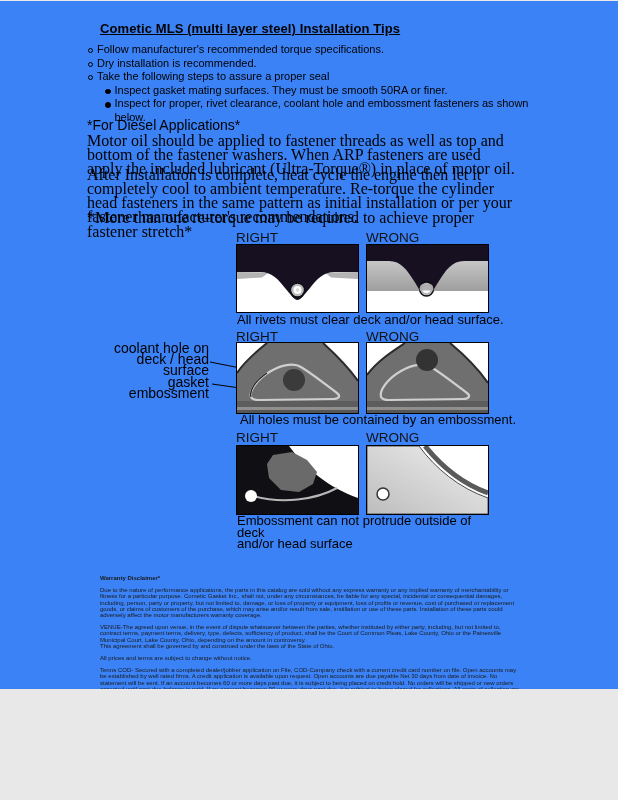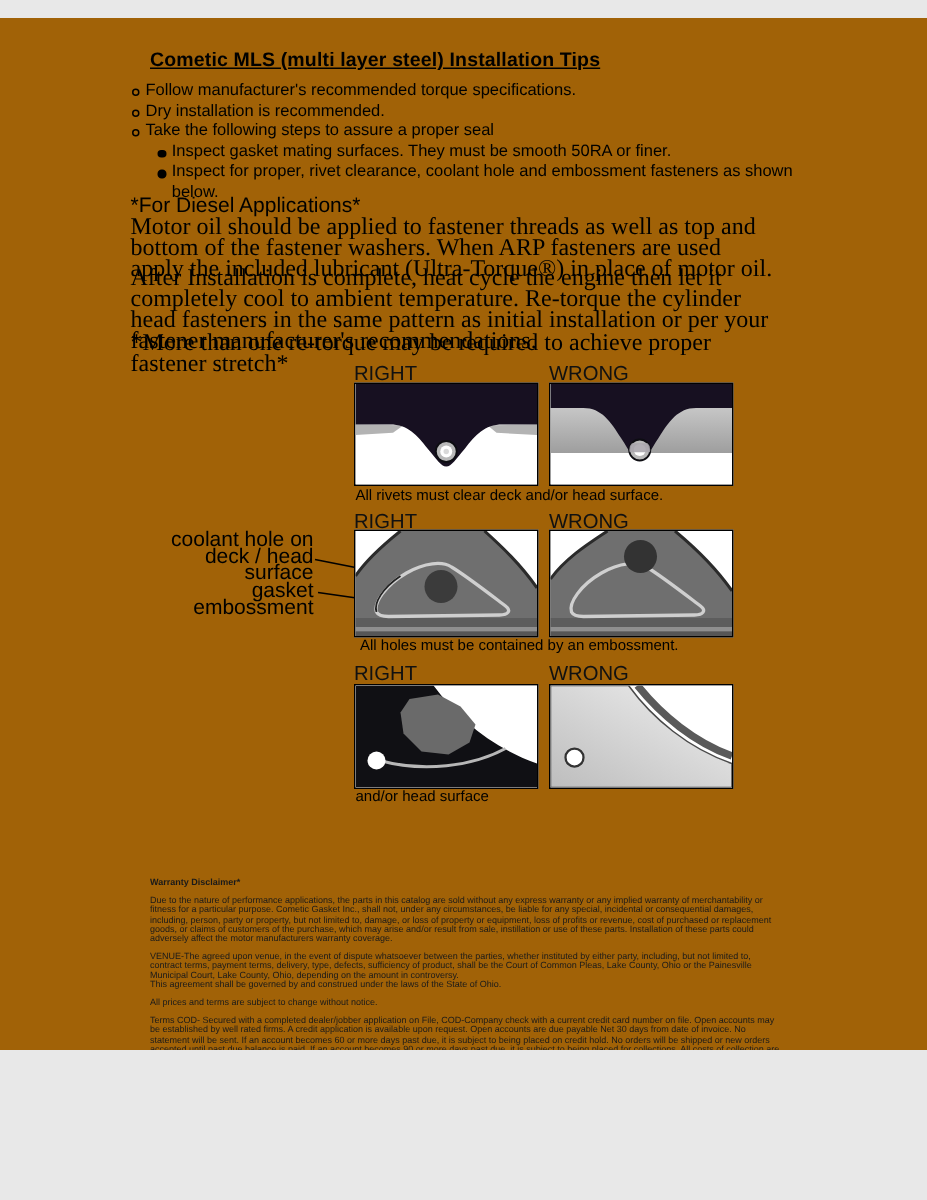--- a/index.html
+++ b/index.html
@@ -1,39 +1,39 @@
 <!DOCTYPE html>
 <html style="--gasket-dark: #171021; --deck-gray: #b3b3b3; --gasket-gray: #6f6f6f; --hole-dark: #3b3b3b; --embossment-light: #cfcfcf;"><head>
 <meta charset="utf-8">
 <style>
   html,body{margin:0;padding:0;background:#e8e8e8;}
   .page{
-    position:relative;width:618px;height:688px;background:#a16207;
+    position:relative;width:618px;height:688px;background:#3b82f6;
     font-family:"Liberation Sans", sans-serif;color:#000;overflow:hidden;
-    margin:12px auto;
+    margin:1px auto;
   }
   .abs{position:absolute;}
   
   .title{left:100px;top:20px;font-size:13px;font-weight:bold;text-decoration:underline;letter-spacing:.1px;}
   
   .tips{left:88px;top:42px;width:470px;font-size:11px;}
   .b-row{display:flex;align-items:flex-start;height:13.6px;line-height:13.6px;}
   .b-row.sub{margin-left:17px;}
   .b-dot{width:3px;height:3px;border:1px solid #000;border-radius:50%;display:inline-block;margin:5px 4px 0 0;flex:none;}
   .b-dot.filled{background:#000;border-color:#000;width:3.5px;height:3.5px;}
   
   .diesel-h{left:87px;top:116px;font-size:14px;font-weight:normal;}
   .para{left:87px;width:430px;font-size:16px;line-height:14px;font-family:Liberation Serif, serif;}
   .p1{top:133px;}
   .p2{top:167px;}
   .note{top:210px;}
   
   .dg-header{width:121px;text-align:left;font-size:13.5px;color:#111;}
   .panel{width:121px;background:#fff;border:1.5px solid #000;line-height:0;}
-  .cap{font-size:10px;line-height:11.5px;color:#000;}
+  .cap{font-size:13px;line-height:11.5px;color:#000;}
   .ann{font-size:14px;line-height:11px;text-align:right;width:105px;left:104px;}
   .legal{left:100px;top:574px;width:420px;font-size:6px;line-height:6.2px;color:#1a1a1a;}
   .legal .lh{font-weight:bold;margin-bottom:6px;}
   .lp{margin:0 0 6px 0;}
   .lp.no-gap{margin-bottom:0;}
   .footer{left:384px;top:760px;font-size:13.5px;letter-spacing:.2px;}
   svg{display:block;}
 </style>
 </head>
 <body>
@@ -174,20 +174,21 @@
             <stop offset="1" stop-color="#f0f0f0"></stop>
         </linearGradient>
       </defs>
       <rect x="0" y="0" width="121" height="68" fill="#ffffff"></rect>
       <path d="M0 0 H52 C68 22 92 42 121 52 V68 H0 Z" fill="url(#g3)" stroke="#4a4a4a" stroke-width="1"></path>
       <path d="M58 0 C74 20 96 38 121 47" fill="none" stroke="#5a5a5a" stroke-width="5"></path>
       <circle cx="16" cy="48" r="6" fill="#ffffff" stroke="#333333" stroke-width="1.5"></circle>
     </svg>
   </div>
   <div class="abs cap" style="left:237px;top:514px;width:250px;">
+    <div>Embossment can not protrude outside of deck</div>
     <div>and/or head surface</div>
   </div>
 
   <div class="abs legal">
     <div class="lh">Warranty Disclaimer*</div>
     <p class="lp">Due to the nature of performance applications, the parts in this catalog are sold without any express warranty or any implied warranty of merchantability or fitness for a particular purpose.  Cometic Gasket Inc., shall not, under any circumstances, be liable for any special, incidental or consequential damages, including, person, party or property, but not limited to, damage, or loss of property or equipment, loss of profits or revenue, cost of purchased or replacement goods, or claims of customers of the purchase, which may arise and/or result from sale, instillation or use of these parts.  Installation of these parts could adversely affect the motor manufacturers warranty coverage.</p>
     <p class="lp no-gap">VENUE-The agreed upon venue, in the event of dispute whatsoever between the parties, whether instituted by either party, including, but not limited to, contract terms, payment terms, delivery, type, defects, sufficiency of product, shall be the Court of Common Pleas, Lake County, Ohio or the Painesville Municipal Court, Lake County, Ohio, depending on the amount in controversy.</p>
     <p class="lp">This agreement shall be governed by and construed under the laws of the State of Ohio.</p>
     <p class="lp">All prices and terms are subject to change without notice.</p>
     <p class="lp">Terms COD- Secured with a completed dealer/jobber application on File, COD-Company check with a current credit card number on file.  Open accounts may be established by well rated firms.  A credit application is available upon request.  Open accounts are due payable Net 30 days from date of invoice.  No statement will be sent.  If an account becomes 60 or more days past due, it is subject to being placed on credit hold.  No orders will be shipped or new orders accepted until past due balance is paid.  If an account becomes 90 or more days past due, it is subject to being placed for collections.  All costs of collection are the responsibility of the customer, including attorney fees, court costs, and other expenses of litigation.</p>

